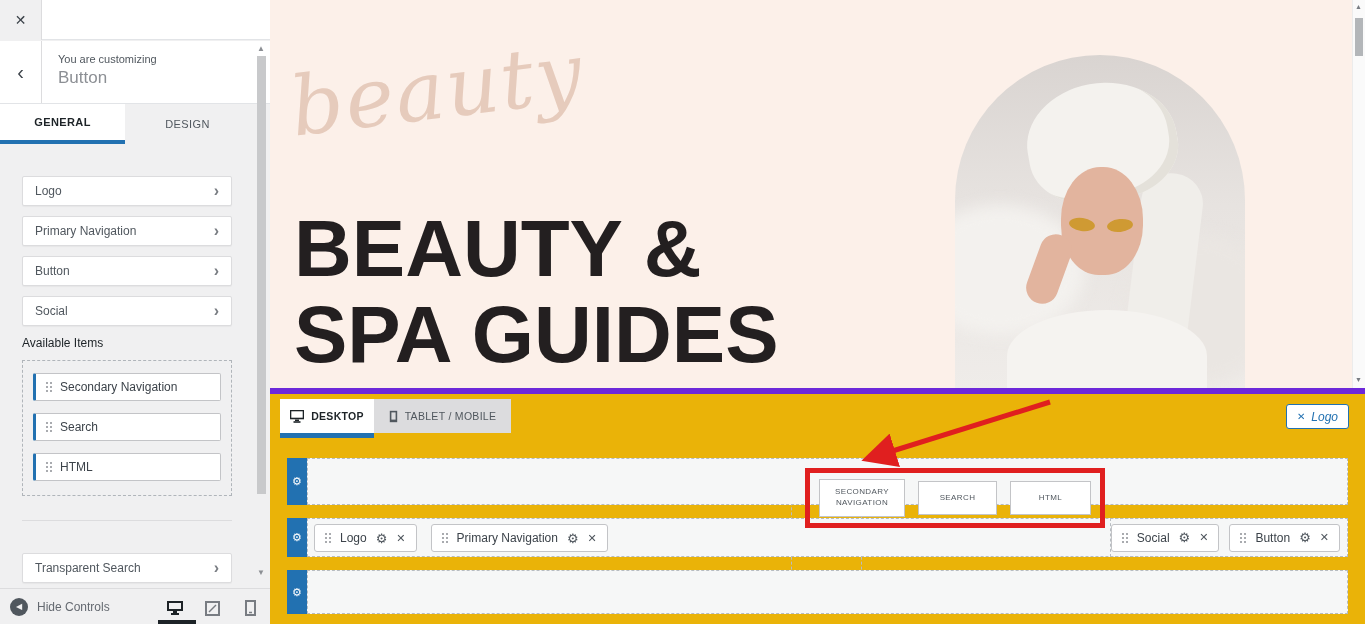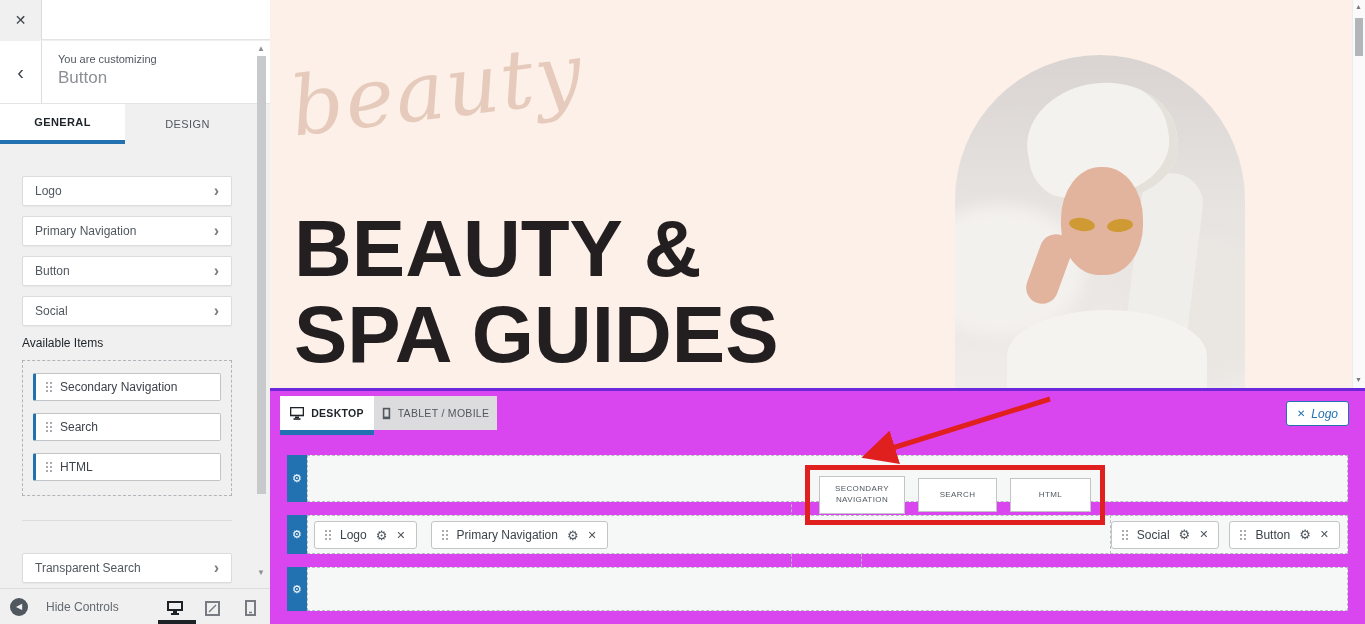--- a/index.html
+++ b/index.html
@@ -35,21 +35,21 @@
   .dots { display:inline-grid; grid-template-columns:2px 2px; grid-auto-rows:2px; gap:2px; }
   .dots i { width:2px; height:2px; background:#8c8f94; border-radius:50%; }
   
   .side-scroll { position:absolute; right:2px; top:44px; width:12px; bottom:40px; }
   .side-scroll .up { position:absolute; top:0; left:1px; font-size:8px; color:#8c8f94; cursor:pointer; }
   .side-scroll .thumb { position:absolute; top:12px; left:1px; width:9px; height:438px; background:#c8c9cb; cursor:pointer; }
   .side-scroll .down { position:absolute; top:524px; left:1px; font-size:8px; color:#8c8f94; cursor:pointer; }
   
   .side-footer { position:absolute; left:0; bottom:0; width:270px; height:36px; background:#f0f0f1; border-top:1px solid #dcdcde; display:flex; align-items:center; padding:0 10px; z-index:6; }
   .collapse-btn { width:18px; height:18px; border-radius:50%; background:#50575e; color:#f0f0f1; font-size:8px; display:flex; align-items:center; justify-content:center; cursor:pointer; }
-  .hidectrl-lbl { font-size:12px; color:#646970; margin-left:18px; cursor:pointer; }
+  .hidectrl-lbl { font-size:12px; color:#646970; margin-left:9px; cursor:pointer; }
   .dev-btn { position:absolute; top:8px; width:24px; height:22px; display:flex; align-items:center; justify-content:center; cursor:pointer; }
   .dev-desktop { left:163px; }
   .dev-tablet { left:200px; }
   .dev-mobile { left:238px; }
   .dev-bar { position:absolute; left:158px; bottom:0; width:38px; height:4px; background:#1d2327; }
 
   
   .preview { position:absolute; left:270px; top:0; width:1095px; height:624px; }
   .hero { position:absolute; left:0; top:0; width:1095px; height:388px; background:#fcf0e9; overflow:hidden; }
   .script-word { position:absolute; left:20px; top:42px; font-family:"DejaVu Serif", serif; font-style:italic; font-size:82px; color:#e6cbbc; transform:rotate(-7deg); letter-spacing:2px; }
@@ -66,24 +66,24 @@
   .arch .patch.r { left:152px; top:164px; transform:rotate(-6deg); }
   .arch .hand { position:absolute; left:78px; top:178px; width:32px; height:72px; background:#e2b49e; border-radius:16px; transform:rotate(20deg); }
   .arch .robe { position:absolute; left:52px; bottom:-14px; width:200px; height:92px; background:#f5f3f0; border-radius:50% 50% 0 0; }
   
   .hero-scroll { position:absolute; right:0; top:0; width:13px; height:388px; background:#fafafa; border-left:1px solid #ececec; }
   .hero-scroll .up { position:absolute; top:3px; left:2px; font-size:7px; color:#787c82; cursor:pointer; }
   .hero-scroll .thumb { position:absolute; top:18px; left:2px; width:8px; height:38px; background:#b3b6b9; cursor:pointer; }
   .hero-scroll .down { position:absolute; bottom:5px; left:2px; font-size:7px; color:#787c82; cursor:pointer; }
 
   
-  .builder { position:absolute; left:0; top:388px; width:1095px; height:236px; background:#d946ef; border-top:3px solid #6d28d9; }
+  .builder { position:absolute; left:0; top:388px; width:1095px; height:236px; background:#eab308; border-top:6px solid #6d28d9; }
   .b-tab { position:absolute; top:5px; height:34px; display:flex; align-items:center; justify-content:center; gap:7px; font-size:10.5px; letter-spacing:.3px; cursor:pointer; }
   .b-tab-desktop { left:10px; width:94px; background:#fff; color:#1d2327; font-weight:bold; }
-  .b-tab-tablet { left:104px; width:123px; background:#dcdcde; color:#50575e; }
+  .b-tab-tablet { left:104px; width:137px; background:#dcdcde; color:#50575e; }
   .b-tab-underline { position:absolute; left:10px; top:39px; width:94px; height:5px; background:#2271b1; }
   .hide-btn { position:absolute; right:16px; top:10px; height:25px; background:#fff; border:1px solid #2271b1; border-radius:3px; color:#2271b1; font-size:12px; display:flex; align-items:center; gap:6px; padding:0 10px; cursor:pointer; }
   .hide-btn .hx { font-size:10px; }
   .hide-btn .hl { font-style:italic; }
 
   .b-row { position:absolute; left:17px; right:17px; }
   .b-row1 { top:64px; height:47px; }
   .b-row2 { top:124px; height:39px; }
   .b-row3 { top:176px; height:44px; }
   .gear-block { position:absolute; left:0; top:0; bottom:0; width:20px; background:#2271b1; color:#fff; display:flex; align-items:center; justify-content:center; font-size:11px; cursor:pointer; }

